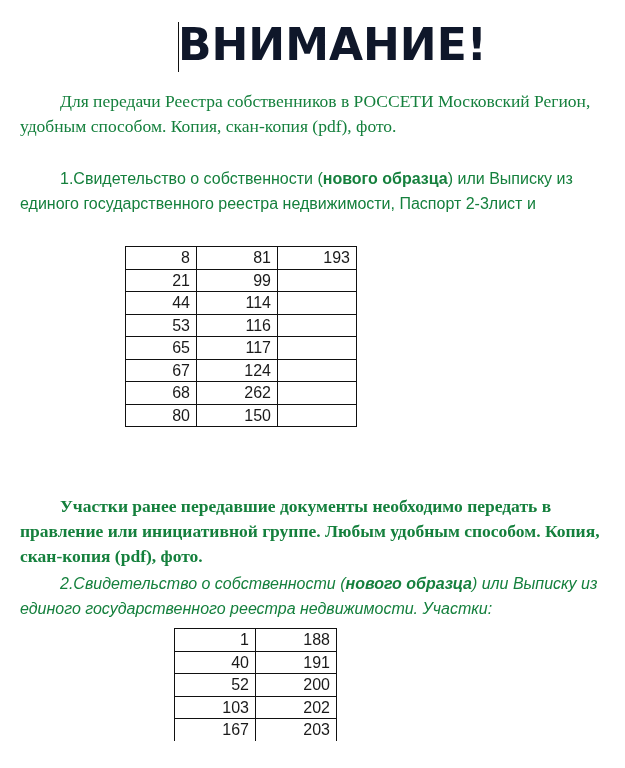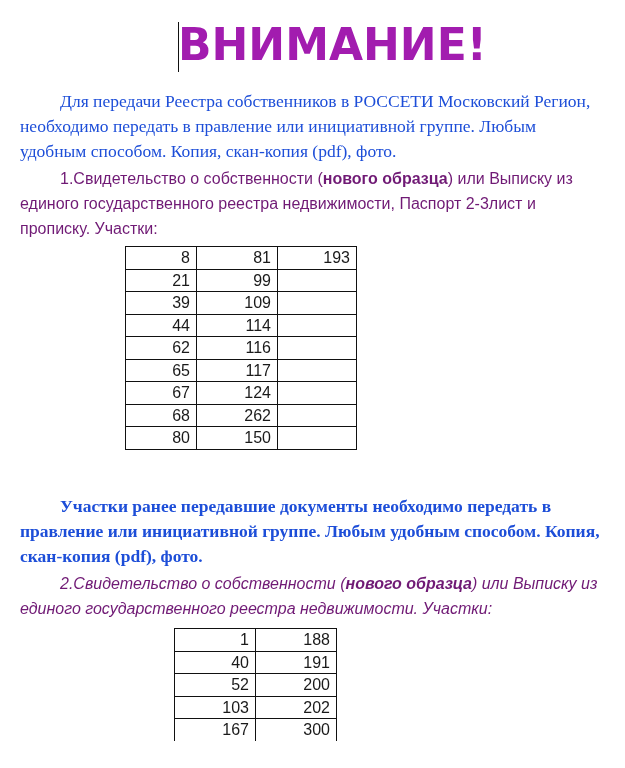--- a/index.html
+++ b/index.html
@@ -16,48 +16,48 @@
     }
     .title {
       position: absolute;
       left: 178px;
       top: 18px;
       font-family: "DejaVu Sans", sans-serif;
       font-weight: bold;
       font-size: 44px;
       letter-spacing: 0px;
       line-height: 54px;
-      color: #a21caf;
+      color: #0f172a;
       white-space: nowrap;
     }
     .cursor {
       position: absolute;
       left: 178px;
       top: 22px;
       width: 1px;
       height: 50px;
       background: #111111;
     }
     .para-serif {
       position: absolute;
       left: 20px;
       width: 600px;
       font-family: "Liberation Serif", serif;
       font-size: 17.5px;
       line-height: 25px;
-      color: #1d4ed8;
+      color: #15803d;
     }
     .para-sans {
       position: absolute;
       left: 20px;
       width: 600px;
       font-family: "Liberation Sans", sans-serif;
       font-size: 16px;
       line-height: 25px;
-      color: #701a75;
+      color: #15803d;
     }
     .line { display: block; white-space: nowrap; }
     .indent { padding-left: 40px; }
     b { font-weight: bold; }
 
     table.plots {
       position: absolute;
       border-collapse: collapse;
       font-family: "Liberation Sans", sans-serif;
       font-size: 16px;
@@ -81,54 +81,47 @@
     #table2 tr:last-child td { border-bottom: none; text-align: right; }
   </style>
 </head>
 <body>
 
 <div class="cursor"></div>
 <div class="title">ВНИМАНИЕ!</div>
 
 <div class="para-serif" style="top:89px;">
   <span class="line indent">Для передачи Реестра собственников в РОССЕТИ Московский Регион,</span>
-  <span class="line">необходимо передать в правление или инициативной группе. Любым</span>
   <span class="line">удобным способом. Копия, скан-копия (pdf), фото.</span>
 </div>
 
 <div class="para-sans" style="top:166px;">
   <span class="line indent"><span>1.Свидетельство о собственности (</span><b>нового образца</b><span>) или Выписку из</span></span>
   <span class="line">единого государственного реестра недвижимости, Паспорт 2-3лист и</span>
-  <span class="line">прописку. Участки:</span>
 </div>
 
 <table class="plots" id="table1">
   <tbody id="table1-body">
       <tr>
         <td class="c1">8</td>
         <td class="c2">81</td>
         <td class="c3">193</td>
       </tr>
       <tr>
         <td class="c1">21</td>
         <td class="c2">99</td>
         <td class="c3"></td>
       </tr>
       <tr>
-        <td class="c1">39</td>
-        <td class="c2">109</td>
-        <td class="c3"></td>
-      </tr>
-      <tr>
         <td class="c1">44</td>
         <td class="c2">114</td>
         <td class="c3"></td>
       </tr>
       <tr>
-        <td class="c1">62</td>
+        <td class="c1">53</td>
         <td class="c2">116</td>
         <td class="c3"></td>
       </tr>
       <tr>
         <td class="c1">65</td>
         <td class="c2">117</td>
         <td class="c3"></td>
       </tr>
       <tr>
         <td class="c1">67</td>
@@ -172,16 +165,16 @@
       <tr>
         <td class="c1">52</td>
         <td class="c2">200</td>
       </tr>
       <tr>
         <td class="c1">103</td>
         <td class="c2">202</td>
       </tr>
       <tr>
         <td class="c1">167</td>
-        <td class="c2">300</td>
+        <td class="c2">203</td>
       </tr>
     </tbody>
 </table>
 
 </body></html>

